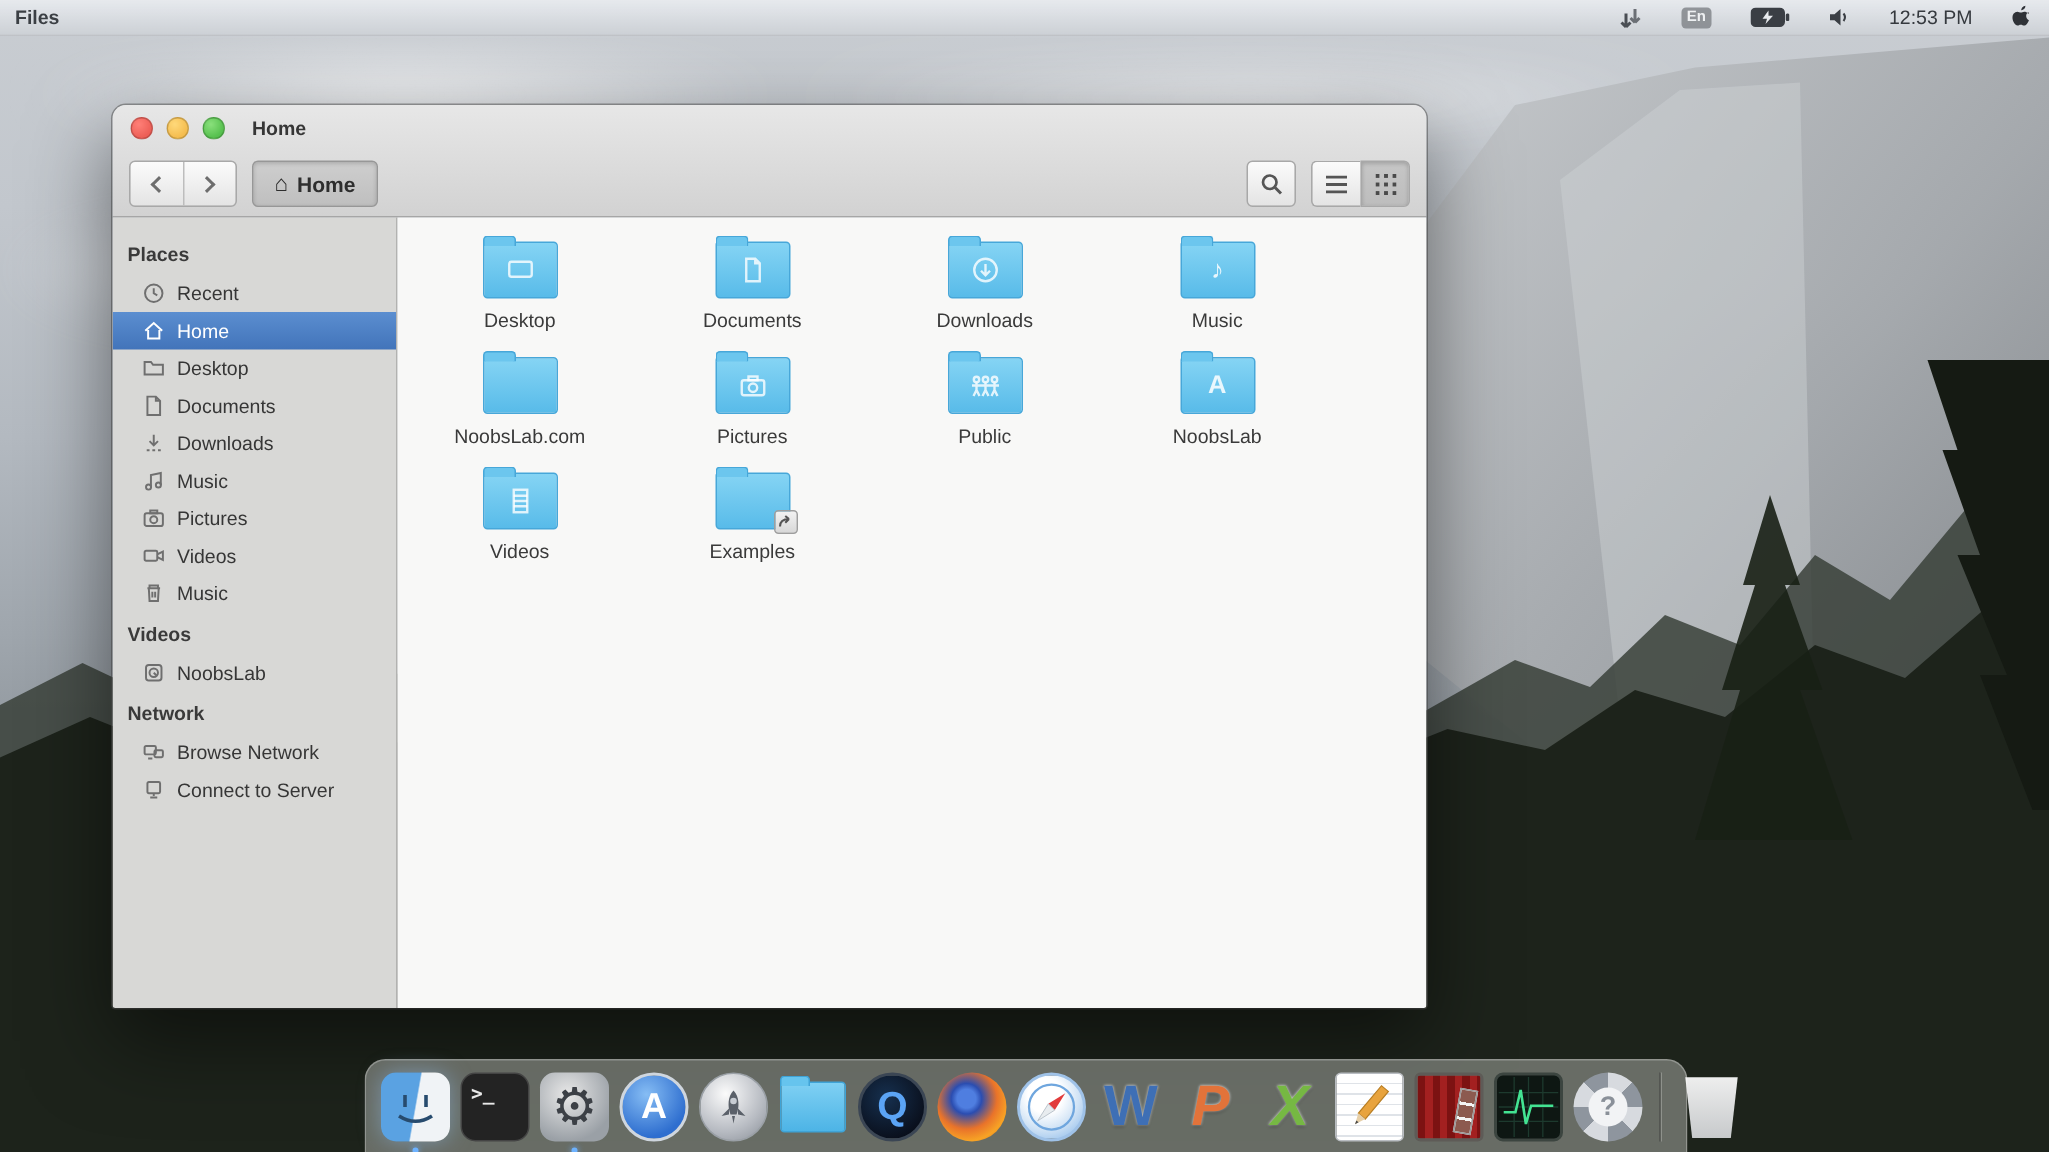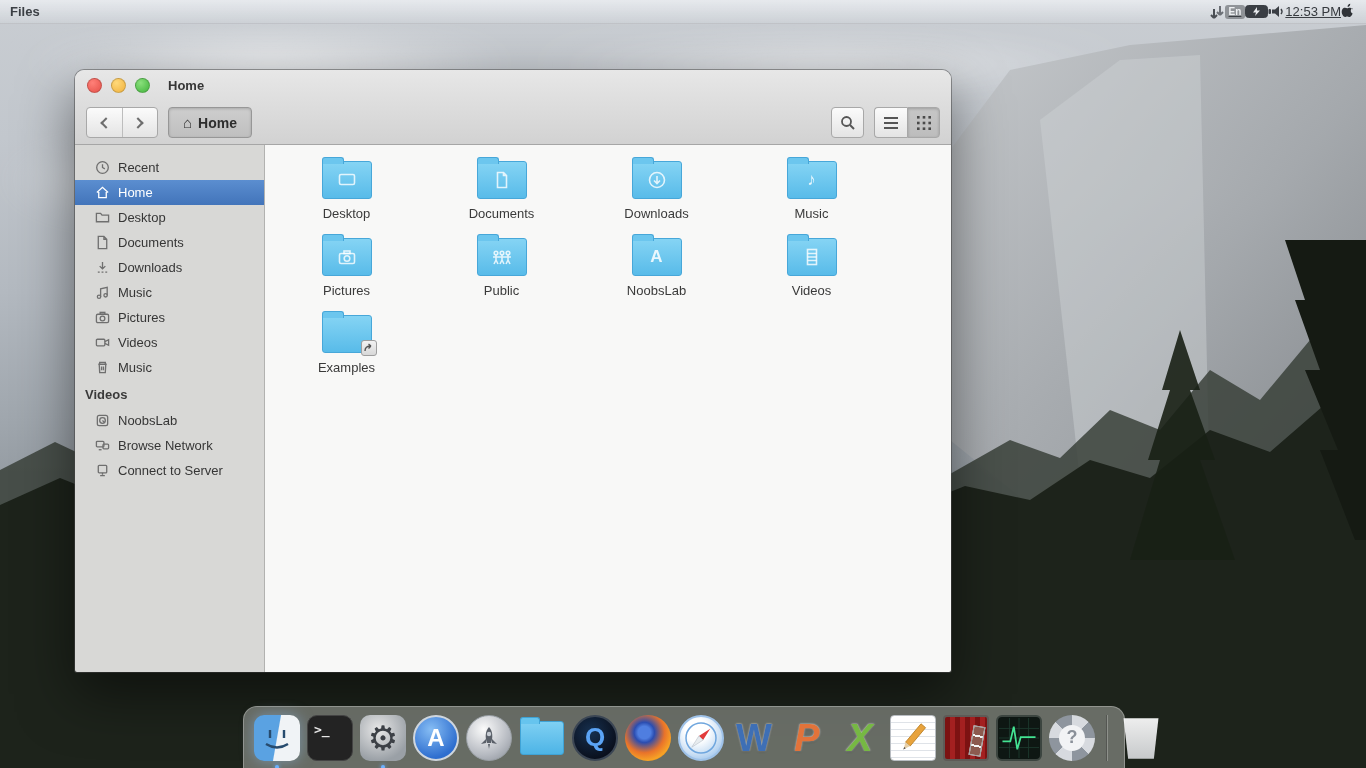--- a/index.html
+++ b/index.html
@@ -17,21 +17,21 @@
   .c3 { left:950px; top:120px; width:460px; height:140px; opacity:.55; }
   .c4 { left:880px; top:380px; width:420px; height:160px; opacity:.38; }
   .c5 { left:-60px; top:120px; width:420px; height:120px; opacity:.5; }
 
   
   .menubar { position:absolute; left:0; top:0; width:1366px; height:24px; z-index:40;
     background:linear-gradient(180deg, rgba(233,236,240,.92), rgba(205,209,214,.88));
     border-bottom:1px solid rgba(120,124,130,.35);
     display:flex; align-items:center; padding:0 10px; color:#3b3f44; }
   .menubar .appname { font-weight:bold; font-size:13px; }
-  .tray { margin-left:auto; display:flex; align-items:center; gap:0;text-decoration:underline; }
+  .tray { margin-left:auto; display:flex; align-items:center; gap:26px; }
   .kbd-badge { background:rgba(130,134,139,.85); color:#eef0f2; font-size:10px; font-weight:bold;
     border-radius:3px; padding:2px 4px; line-height:1; }
   .clock { font-size:13px; color:#35393e; }
   .tray svg { display:block; }
 
   
   .window { position:absolute; left:75px; top:70px; width:876px; height:602px; z-index:30;
     border-radius:9px 9px 2px 2px; overflow:hidden;
     box-shadow:0 22px 55px rgba(0,0,0,.5), 0 0 0 1px rgba(90,90,90,.55);
     display:flex; flex-direction:column; }
@@ -244,20 +244,21 @@
               </g>
             </svg>
         </span>
       </div>
     </div>
   </div>
 
   <div class="win-body">
 
     <div class="sidebar">
+      <div class="shead">Places</div>
 
       <div class="srow">
         <span class="sicon">
             <svg width="15" height="15" viewBox="0 0 16 16">
               <circle cx="8" cy="8" r="6.2"></circle>
               <path d="M8 4.5 V8 L10.5 9.5"></path>
             </svg>
           </span>
         <span>Recent</span>
       </div>
@@ -336,20 +337,21 @@
         <span class="sicon">
             <svg width="15" height="15" viewBox="0 0 16 16">
               <rect x="2.5" y="2.5" width="11" height="11" rx="2"></rect>
               <circle cx="8" cy="8" r="3"></circle>
               <path d="M8 8 L10 10"></path>
             </svg>
           </span>
         <span>NoobsLab</span>
       </div>
 
+      <div class="shead">Network</div>
       <div class="srow">
         <span class="sicon">
             <svg width="15" height="15" viewBox="0 0 16 16">
               <rect x="1.5" y="3.5" width="8" height="6" rx="1"></rect>
               <rect x="8.5" y="6.5" width="6" height="5" rx="1"></rect>
               <path d="M4 12.5 H7"></path>
             </svg>
           </span>
         <span>Browse Network</span>
       </div>
@@ -403,20 +405,24 @@
 
         <div class="fcell">
           <div class="folder">
             <span class="emblem">
                 <span class="eglyph">♪</span>
               </span>
           </div>
           <div class="fname">Music</div>
         </div>
 
+        <div class="fcell">
+          <div class="folder"></div>
+          <div class="fname">NoobsLab.com</div>
+        </div>
 
         <div class="fcell">
           <div class="folder">
             <span class="emblem">
                 <svg width="20" height="17" viewBox="0 0 20 17">
                   <rect x="2.5" y="4.5" width="15" height="10" rx="1.5"></rect>
                   <circle cx="10" cy="9.5" r="2.8"></circle>
                   <rect x="7" y="2" width="6" height="2.5"></rect>
                 </svg>
               </span>

